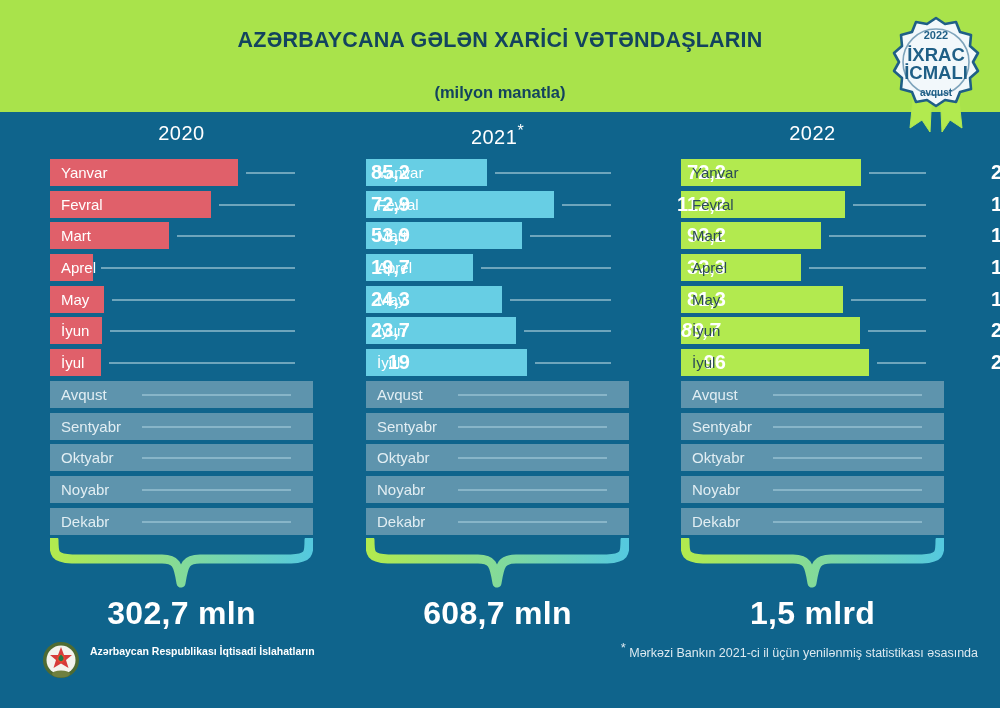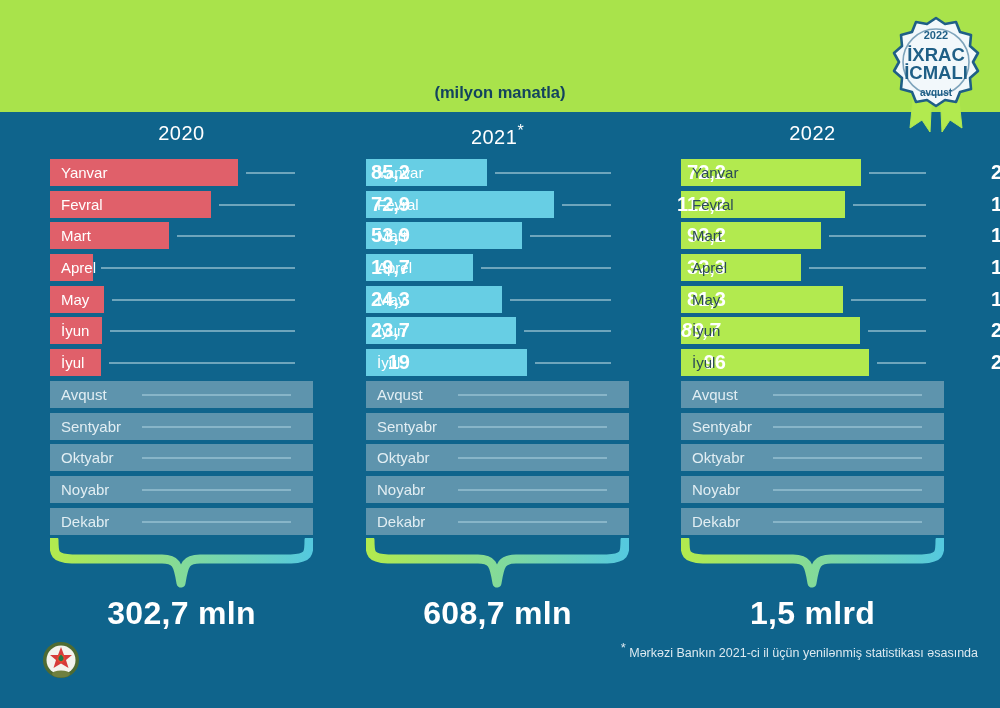--- a/index.html
+++ b/index.html
@@ -100,20 +100,21 @@
     color:#dce9f0; font-size:12.5px; white-space:nowrap;
   }
   #footnote .ast { font-size:13px; vertical-align:super; }
 </style>
 </head>
 <body>
 
 <div id="header-band"></div>
 
 <div id="header-title">
+  <span class="l1">AZƏRBAYCANA GƏLƏN XARİCİ VƏTƏNDAŞLARIN</span>
 </div>
 <div id="header-subtitle">(milyon manatla)</div>
 
 <div id="badge">
   <svg width="112" height="132" viewBox="0 0 112 132" xmlns="http://www.w3.org/2000/svg">
 
     <polygon points="34,86 52,86 50,128 42,116 30,124" fill="#b2ea4f" stroke="#b2ea4f" stroke-width="1"></polygon>
     <polygon points="60,86 78,86 82,124 70,116 62,128" fill="#b2ea4f" stroke="#b2ea4f" stroke-width="1"></polygon>
 
     <g transform="translate(56,58)">
@@ -397,19 +398,20 @@
 <div id="footer-logo">
   <svg id="logo-emblem" viewBox="0 0 38 38">
     <circle cx="19" cy="19" r="18" fill="#4e6b33"></circle>
     <circle cx="19" cy="19" r="14.5" fill="#f3f3ee"></circle>
     <path d="M19 6 L22 14 L30 14 L24 19 L26.5 27 L19 22.5 L11.5 27 L14 19 L8 14 L16 14 Z" fill="#d63b3b"></path>
     <circle cx="19" cy="17.5" r="4.2" fill="#e8472f"></circle>
     <path d="M19 13.6 c2.6 2.3 3.4 4.3 1.6 6 c-1 1 -2.2 1 -3.2 0 c-1.8 -1.7 -1 -3.7 1.6 -6 z" fill="#1f7a4a"></path>
     <ellipse cx="19" cy="33" rx="9" ry="3.4" fill="#6f7f3f"></ellipse>
   </svg>
   <div id="logo-text">
+    <span>Azərbaycan Respublikası İqtisadi İslahatların</span>
   </div>
 </div>
 
 <div id="footnote">
   <span class="ast">*</span>
   <span>Mərkəzi Bankın 2021-ci il üçün yenilənmiş statistikası əsasında</span>
 </div>
 
 </body></html>

